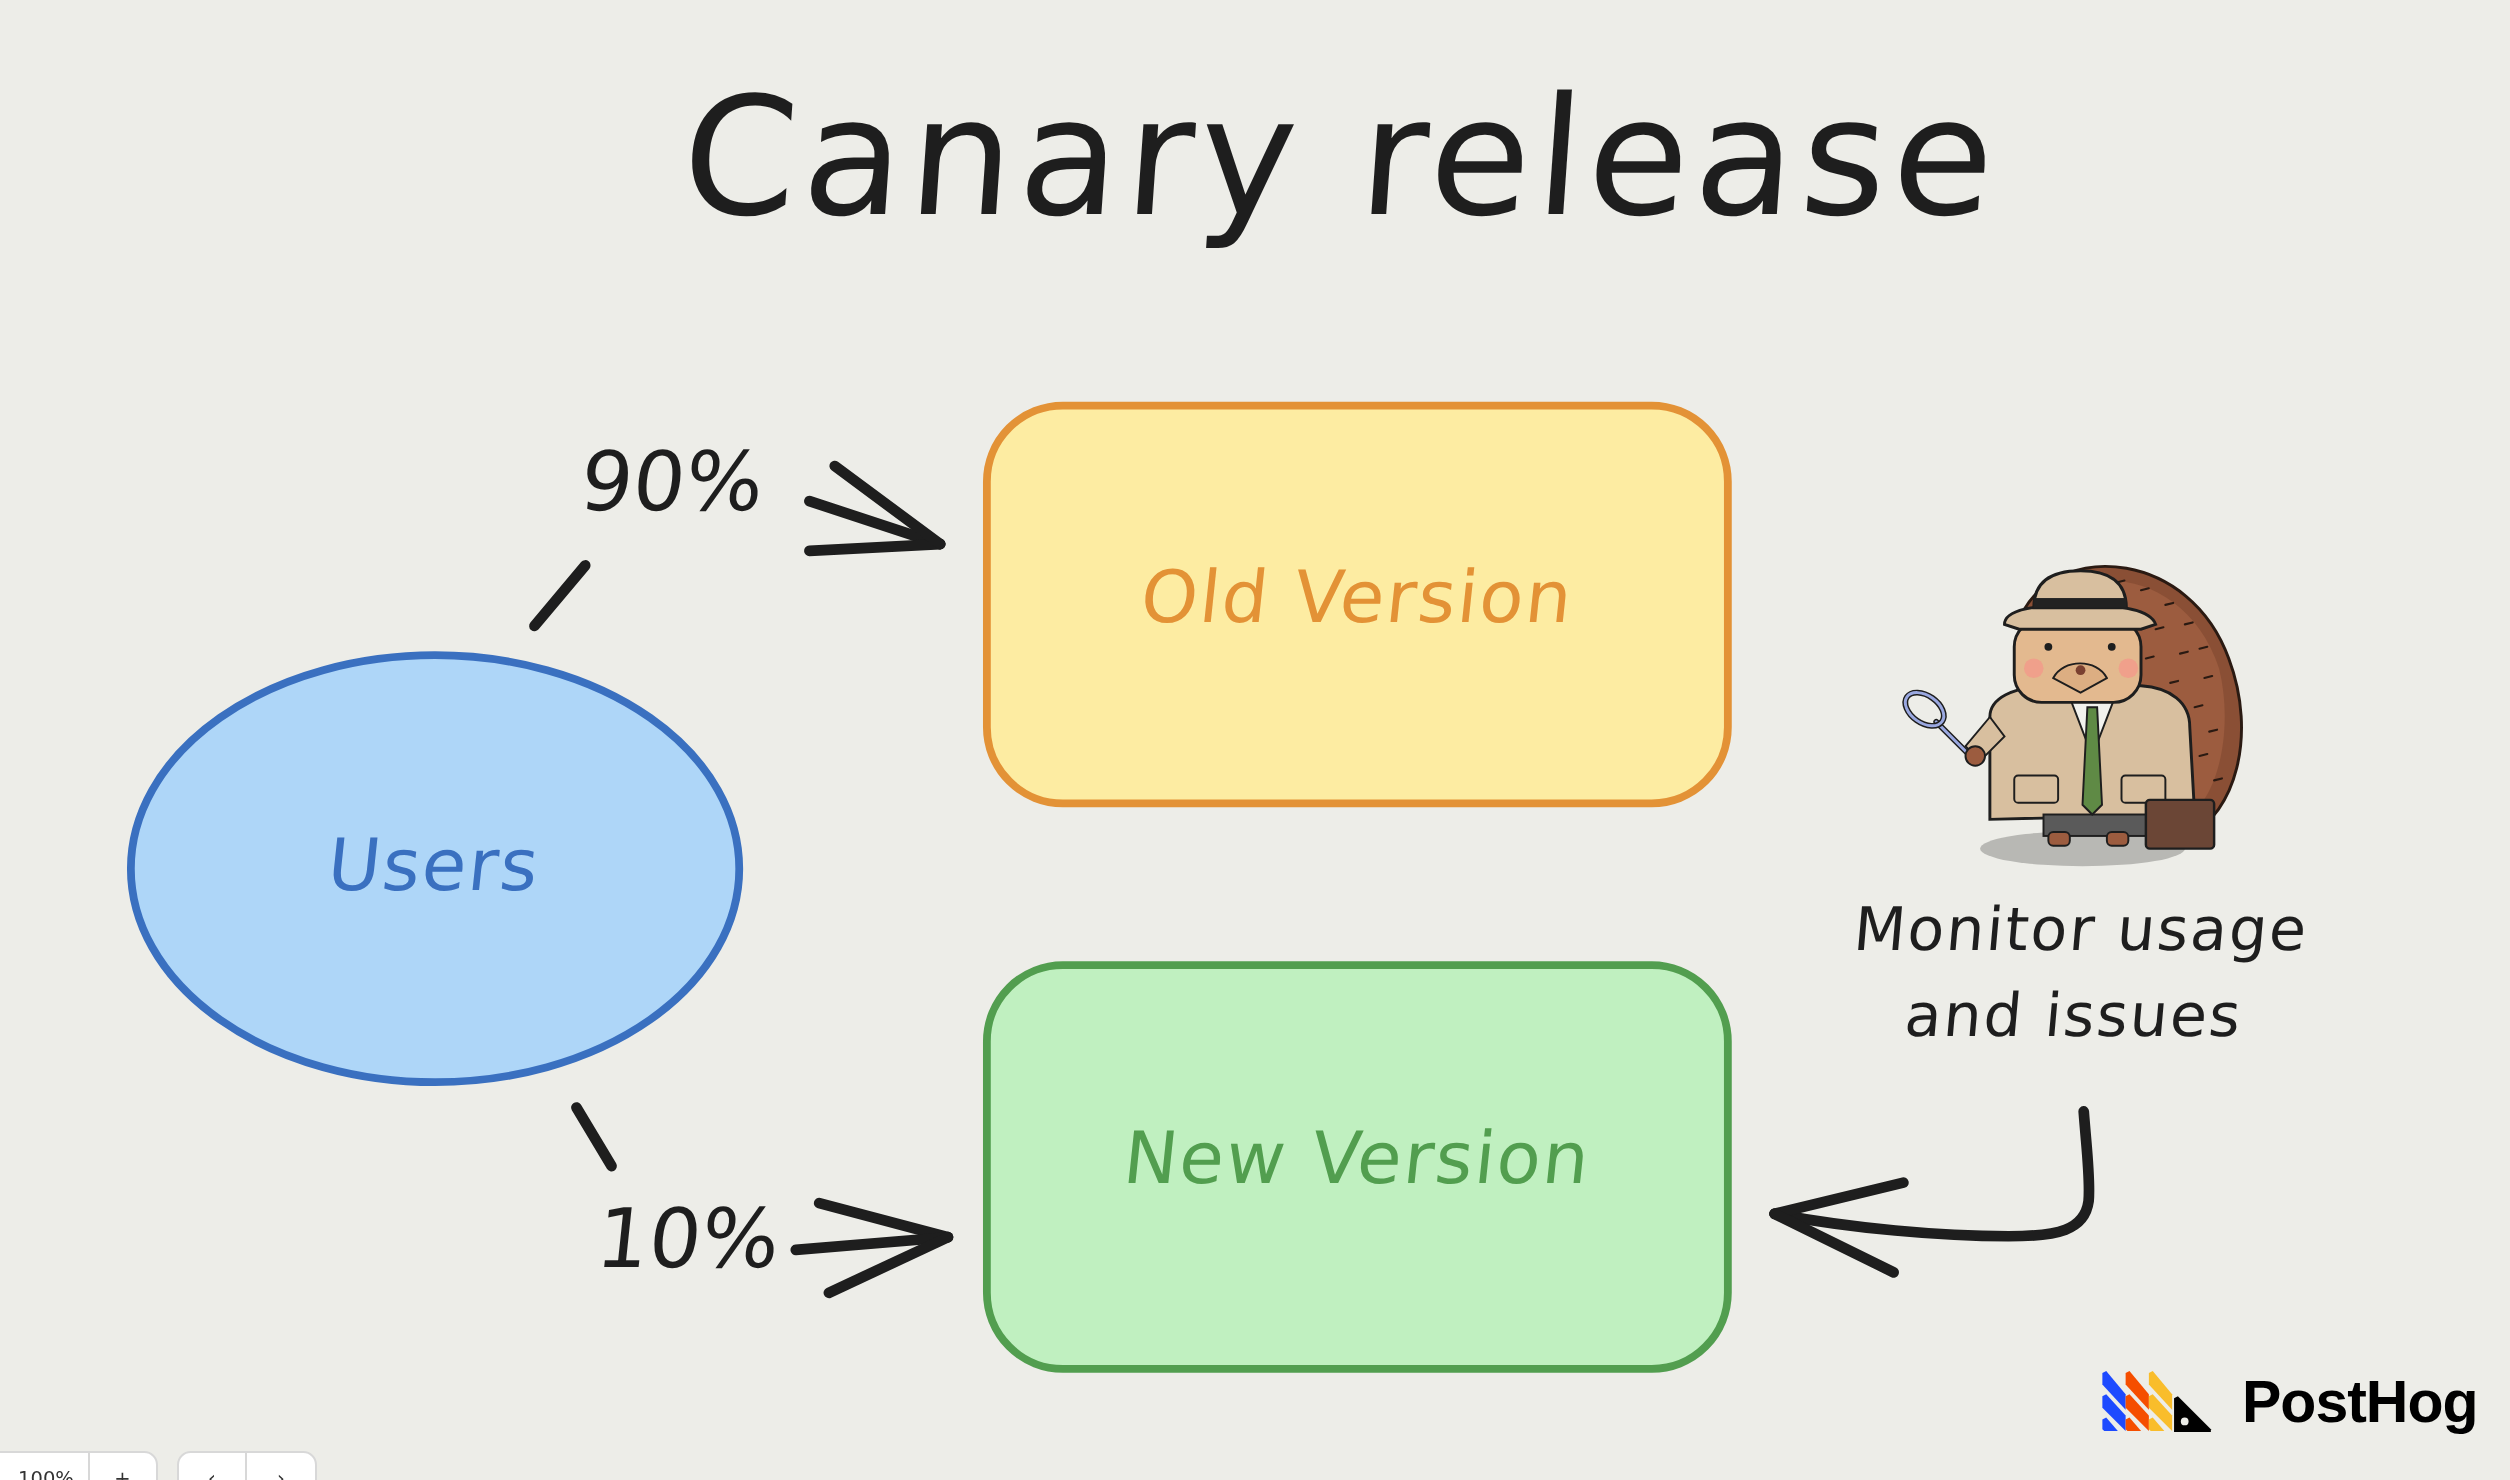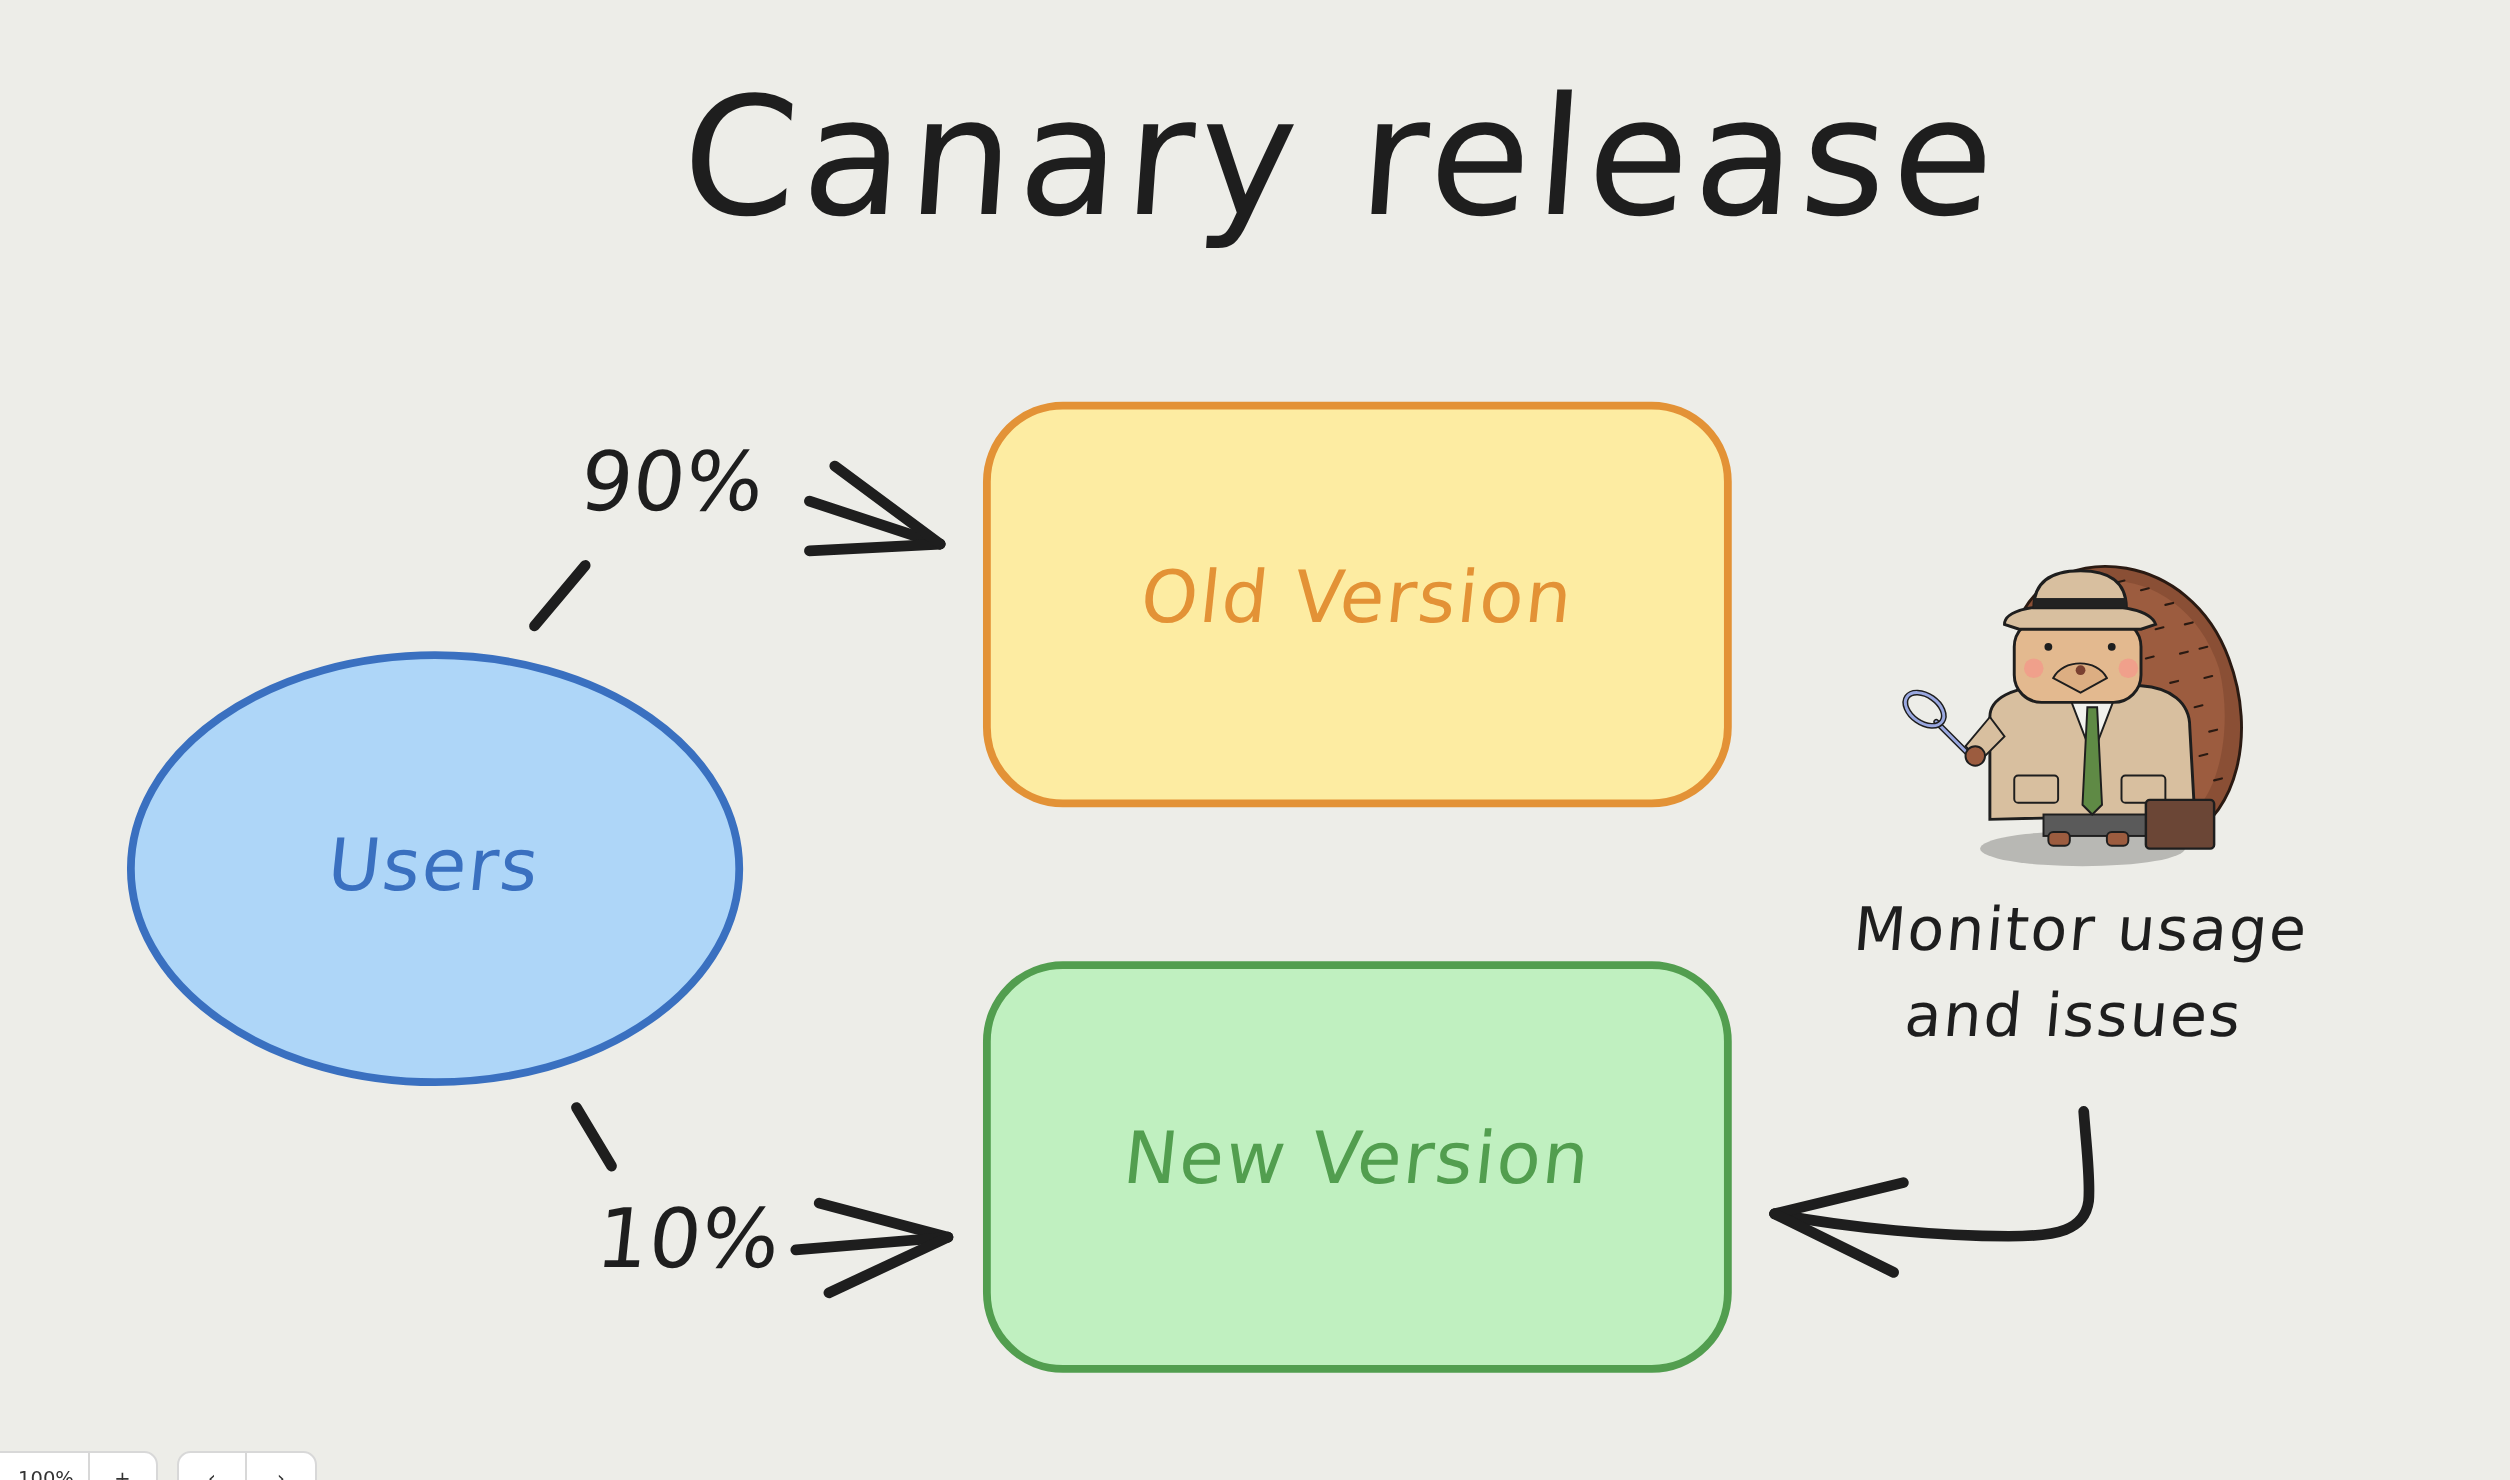--- a/index.html
+++ b/index.html
@@ -228,20 +228,38 @@
     <rect x="140" y="78" width="95" height="10" fill="#222222"></rect>
 
     <path d="M95 200 L70 230 L85 245 L110 220 Z" fill="#d8bf9f" stroke="#1e1e1e" stroke-width="2"></path>
     <line x1="40" y1="205" x2="75" y2="240" stroke="#1e1e1e" stroke-width="6" stroke-linecap="round"></line>
     <line x1="40" y1="205" x2="75" y2="240" stroke="#9aa8e0" stroke-width="3" stroke-linecap="round"></line>
     <ellipse cx="28" cy="192" rx="22" ry="14" transform="rotate(35 28 192)" fill="none" stroke="#1e1e1e" stroke-width="6"></ellipse>
     <ellipse cx="28" cy="192" rx="22" ry="14" transform="rotate(35 28 192)" fill="none" stroke="#9aa8e0" stroke-width="3"></ellipse>
     <circle cx="80" cy="240" r="10" fill="#9c5c3f" stroke="#1e1e1e" stroke-width="2"></circle>
   </svg>
 
+  <div class="posthog">
+    <svg width="115" height="62" viewBox="0 0 118 64">
+      <g>
+        <path d="M0 2 L4 0 L24 24 L24 40 L0 14 Z" fill="#1d4aff"></path>
+        <path d="M0 26 L4 24 L24 46 L24 62 L0 38 Z" fill="#1d4aff"></path>
+        <path d="M0 50 L4 48 L16 62 L2 62 L0 60 Z" fill="#1d4aff"></path>
+        <path d="M24 2 L28 0 L48 24 L48 40 L24 14 Z" fill="#f54e00"></path>
+        <path d="M24 26 L28 24 L48 46 L48 62 L24 38 Z" fill="#f54e00"></path>
+        <path d="M24 50 L28 48 L40 62 L26 62 L24 60 Z" fill="#f54e00"></path>
+        <path d="M48 2 L52 0 L72 24 L72 40 L48 14 Z" fill="#f9bd2b"></path>
+        <path d="M48 26 L52 24 L72 46 L72 62 L48 38 Z" fill="#f9bd2b"></path>
+        <path d="M48 50 L52 48 L64 62 L50 62 L48 60 Z" fill="#f9bd2b"></path>
+        <path d="M74 28 L78 26 L112 60 L112 63 L74 63 Z" fill="#000000"></path>
+        <circle cx="85" cy="52" r="4" fill="#edede8"></circle>
+      </g>
+    </svg>
+    <span class="posthog-word">PostHog</span>
+  </div>
 
   <div class="toolbar toolbar-zoom">
     <div class="tb-btn tb-zoom-value">100%</div>
     <div class="tb-btn tb-plus">
       <span>+</span>
     </div>
   </div>
   <div class="toolbar toolbar-nav">
     <div class="tb-btn tb-prev">
       <span>‹</span>

